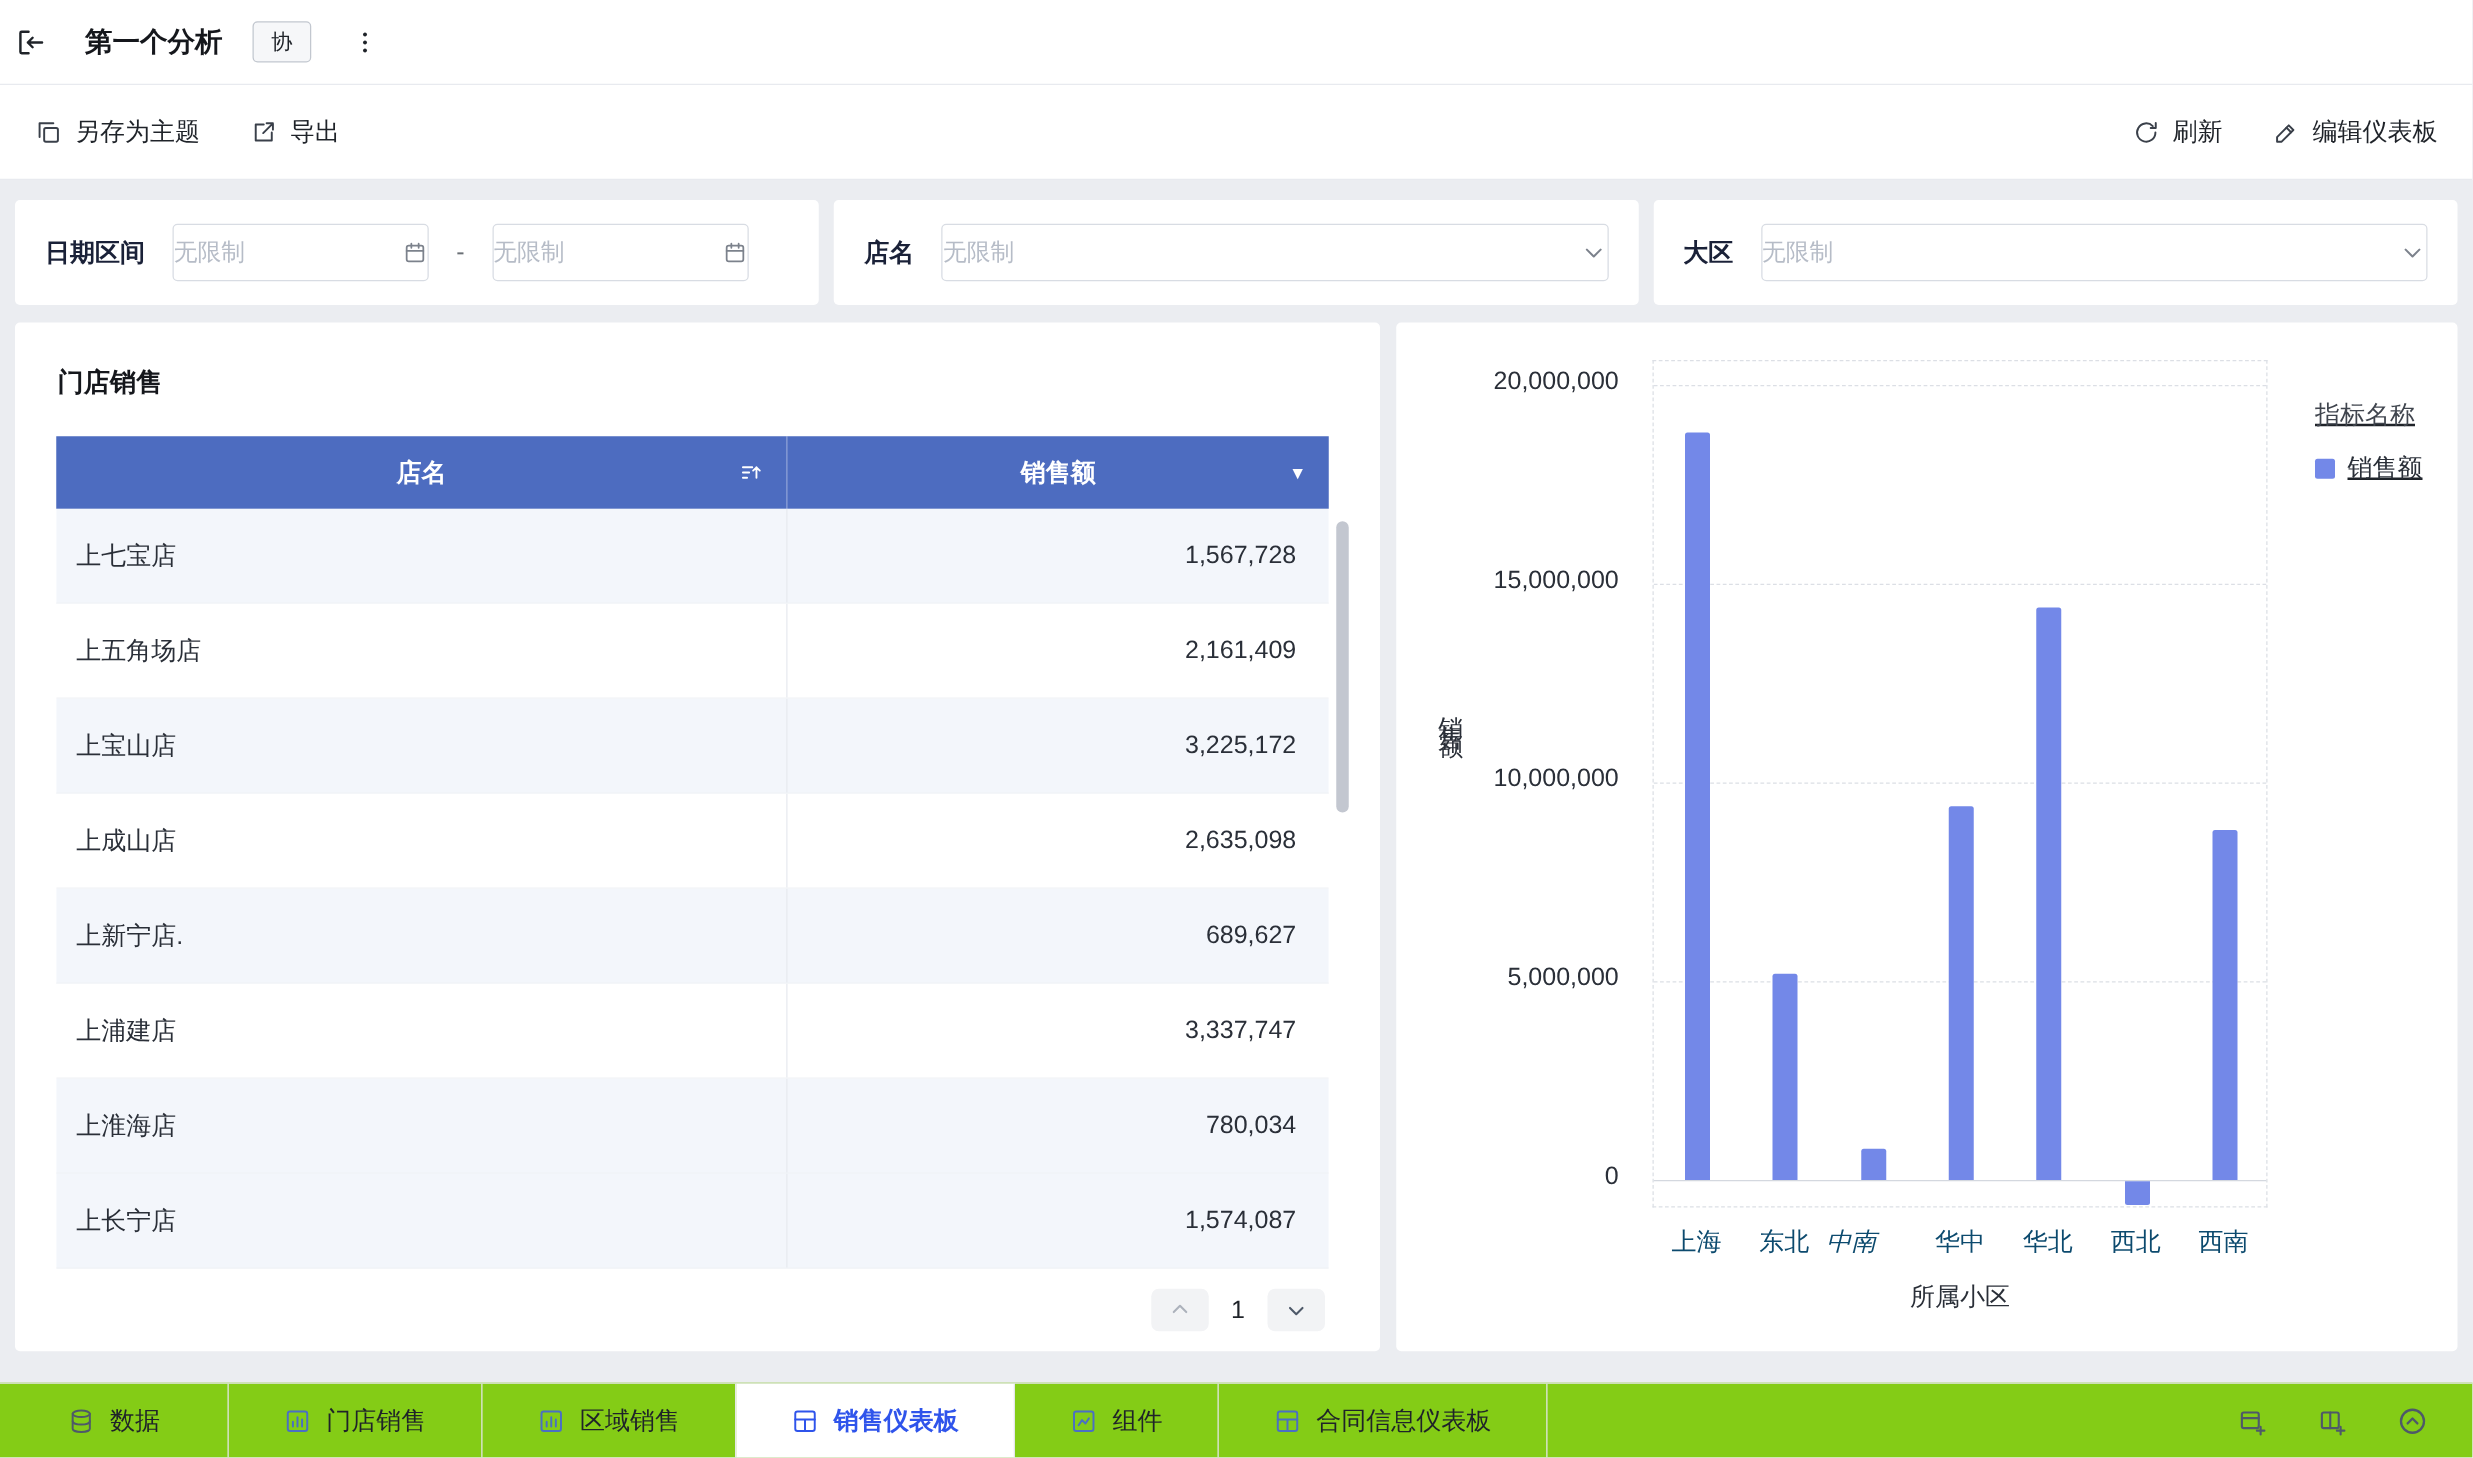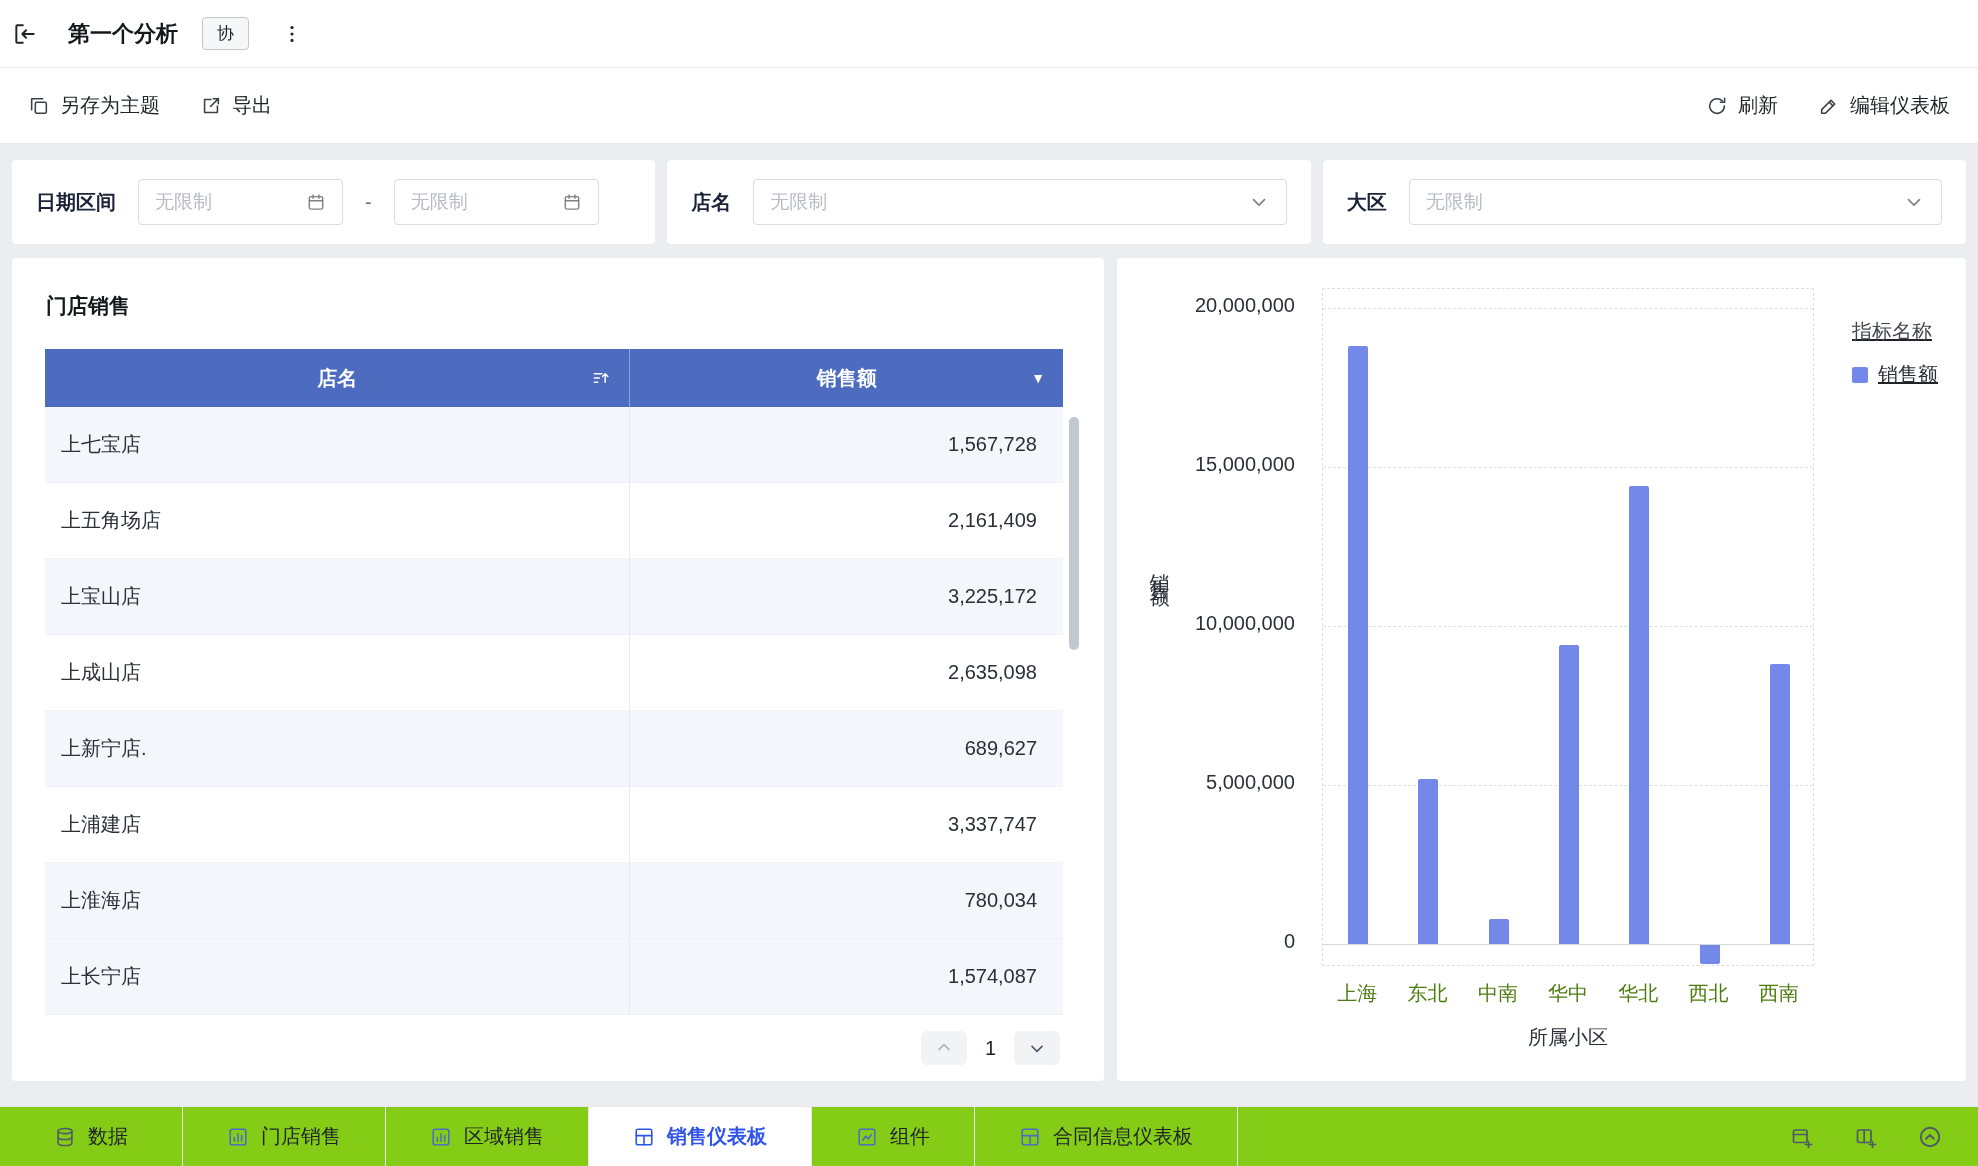--- a/index.html
+++ b/index.html
@@ -16,21 +16,21 @@
   
   .toolbar { height:76px; background:#fff; border-bottom:1px solid #E8EAEF; display:flex; align-items:center; padding:0 28px; gap:40px; flex:0 0 auto; }
   .tool-item { display:flex; align-items:center; gap:10px; font-size:20px; cursor:pointer; color:#1F2329; }
   .toolbar-spacer { flex:1; }
 
   
   .content { flex:1; padding:16px 12px 0; overflow:hidden; }
   .filter-row { display:flex; gap:12px; height:84px; margin-bottom:14px; }
   .filter-card { background:#fff; border-radius:4px; flex:1; display:flex; align-items:center; padding:0 24px; gap:22px; }
   .filter-label { font-weight:700; font-size:20px; color:#1A2138; white-space:nowrap; }
-  .inputbox { height:46px; border:1px solid #D8DCE3; border-radius:4px; display:flex; align-items:center; justify-content:space-between; padding:0 16px; background:#fff; cursor:pointer; }
+  .inputbox { height:46px; border:1px solid #D8DCE3; border-radius:4px; display:flex; align-items:center; justify-content:space-between; padding:0 0; background:#fff; cursor:pointer; }
   .inputbox .ph { color:#B6BCC7; font-size:19px; }
   .date-input { width:205px; }
   .select-input { flex:1; }
   .dash { color:#6B7076; font-size:20px; }
 
   .main-row { display:flex; gap:13px; height:823px; }
 
   
   .table-card { width:1092px; background:#fff; border-radius:4px; position:relative; overflow:hidden; flex:0 0 auto; }
   .panel-title { height:91px; padding:34px 0 0 34px; font-size:21px; font-weight:700; color:#15171C; }
@@ -59,21 +59,21 @@
   .legend-item { display:flex; align-items:center; gap:10px; font-size:20px; color:#2A2F38; }
   .legend-swatch { width:16px; height:16px; border-radius:2px; display:inline-block; }
   .y-axis-title { position:absolute; left:30px; top:300px; writing-mode:vertical-lr; text-orientation:upright; font-size:20px; letter-spacing:6px; color:#2A2F38; }
   .plot-box { position:absolute; left:205px; top:30px; width:492px; height:678px; border:1px dashed #DCDFE5; }
   .gridline { position:absolute; left:0; right:0; border-top:1px dashed #DCDFE5; }
   .zeroline { position:absolute; left:0; right:0; border-top:1px solid #D4D8DF; }
   .bar { position:absolute; width:20px; border-radius:2px 2px 0 0; }
   .bar.neg { border-radius:0 0 2px 2px; }
   .ytick { position:absolute; left:0; width:178px; text-align:right; font-size:20px; color:#2A2F38; }
   .x-labels { position:absolute; left:205px; top:722px; width:492px; height:28px; }
-  .xtick { position:absolute; transform:translateX(-50%); font-size:20px; color:#4d7c0f; white-space:nowrap; }
+  .xtick { position:absolute; transform:translateX(-50%); font-size:20px; color:#0c4a6e; white-space:nowrap; }
   .x-axis-title { position:absolute; left:205px; top:766px; width:492px; text-align:center; font-size:20px; color:#2A2F38; }
 
   
   .tabbar { height:60px; background:#84cc16; border-top:1px solid #E5E6EB; display:flex; align-items:stretch; flex:0 0 auto; }
   .tab { display:flex; align-items:center; gap:12px; padding:0 44px; border-right:1px solid #E5E6EB; font-size:20px; color:#1F2329; cursor:pointer; white-space:nowrap; }
   .tab:first-child { padding:0 54px; }
   .tab.active { background:#fff; color:#2F54EB; font-weight:700; }
   .tab-icon { display:inline-flex; align-items:center; }
   .tabbar-right { margin-left:auto; display:flex; align-items:center; gap:28px; padding-right:30px; }
   .tb-icon-btn { display:flex; align-items:center; justify-content:center; width:36px; height:36px; cursor:pointer; color:#4E5969; }
@@ -301,21 +301,21 @@
             <div class="bar" style="left: 95.4286px; height: 165.36px; top: 489.64px; background: rgb(115, 136, 232);"></div>
             <div class="bar" style="left: 165.714px; height: 25.44px; top: 629.56px; background: rgb(115, 136, 232);"></div>
             <div class="bar" style="left: 236px; height: 298.92px; top: 356.08px; background: rgb(115, 136, 232);"></div>
             <div class="bar" style="left: 306.286px; height: 457.92px; top: 197.08px; background: rgb(115, 136, 232);"></div>
             <div class="bar neg" style="left: 376.571px; height: 19.08px; top: 656px; background: rgb(115, 136, 232);"></div>
             <div class="bar" style="left: 446.857px; height: 279.84px; top: 375.16px; background: rgb(115, 136, 232);"></div>
           </div>
         <div class="x-labels">
             <div class="xtick" style="left: 35.1429px;">上海</div>
             <div class="xtick" style="left: 105.429px;">东北</div>
-            <div class="xtick" style="left: 176px;">中南</div>
+            <div class="xtick" style="left: 159px; font-style: italic;">中南</div>
             <div class="xtick" style="left: 246px;">华中</div>
             <div class="xtick" style="left: 316.286px;">华北</div>
             <div class="xtick" style="left: 386.571px;">西北</div>
             <div class="xtick" style="left: 456.857px;">西南</div>
           </div>
         <div class="x-axis-title">所属小区</div>
       </section>
 
     </div>
   </div>

